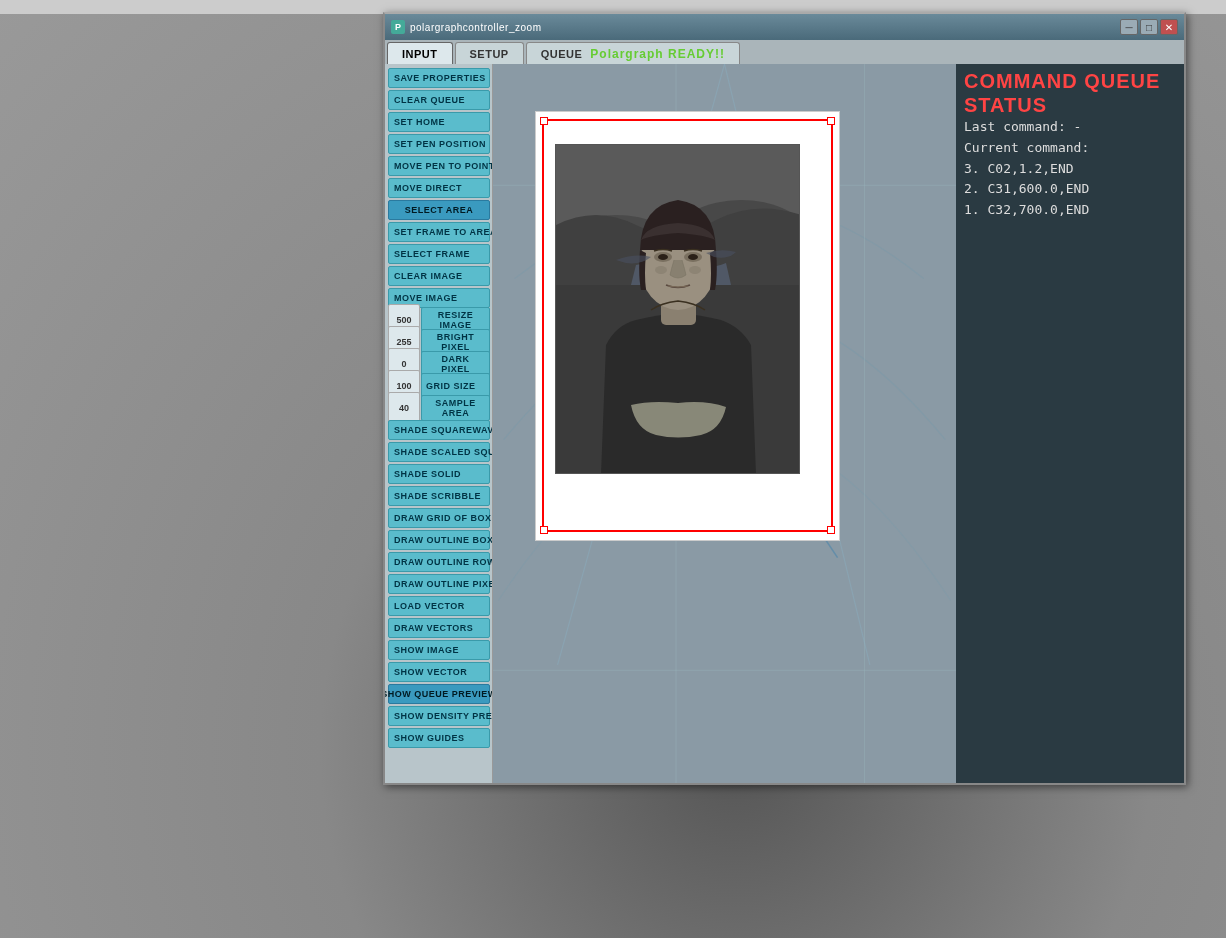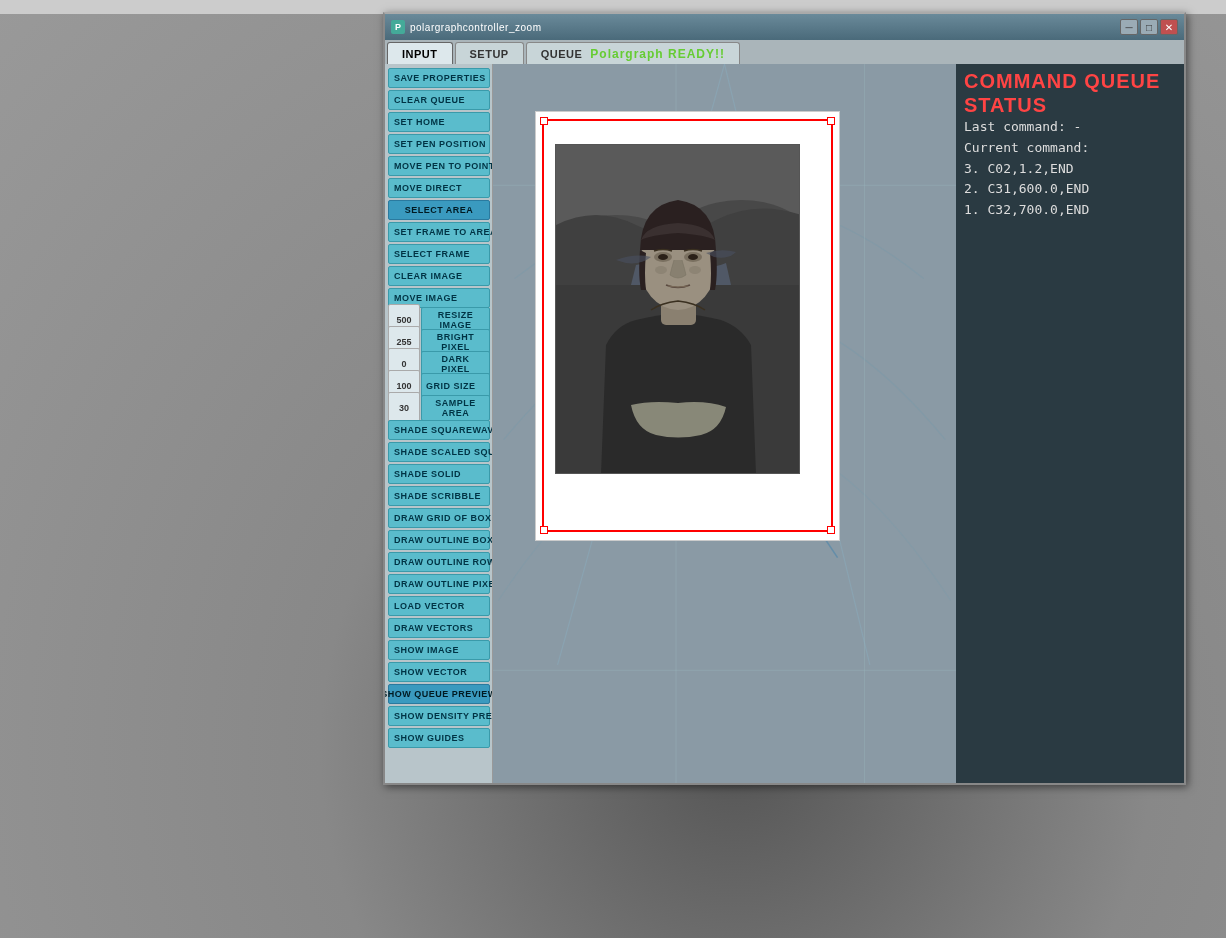--- a/index.html
+++ b/index.html
@@ -368,21 +368,21 @@
         <div class="sidebar-btn-value">0</div>
         <button class="sidebar-btn-label">DARK PIXEL</button>
       </div>
 
       <div class="sidebar-btn-with-value">
         <div class="sidebar-btn-value">100</div>
         <button class="sidebar-btn-label">GRID SIZE</button>
       </div>
 
       <div class="sidebar-btn-with-value">
-        <div class="sidebar-btn-value">30</div>
+        <div class="sidebar-btn-value">40</div>
         <button class="sidebar-btn-label">SAMPLE AREA</button>
       </div>
 
       <button class="sidebar-btn">
         <span>SHADE SQUAREWAVE</span>
       </button>
 
       <button class="sidebar-btn">
         <span>SHADE SCALED SQUARE</span>
       </button>

